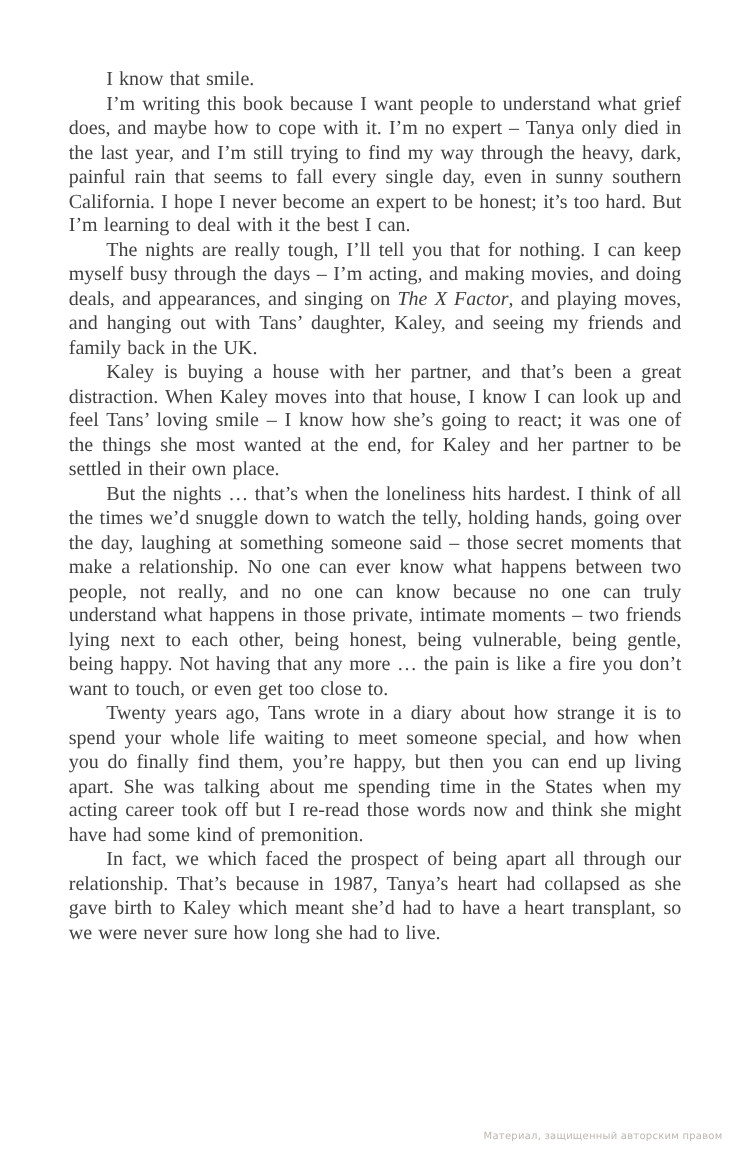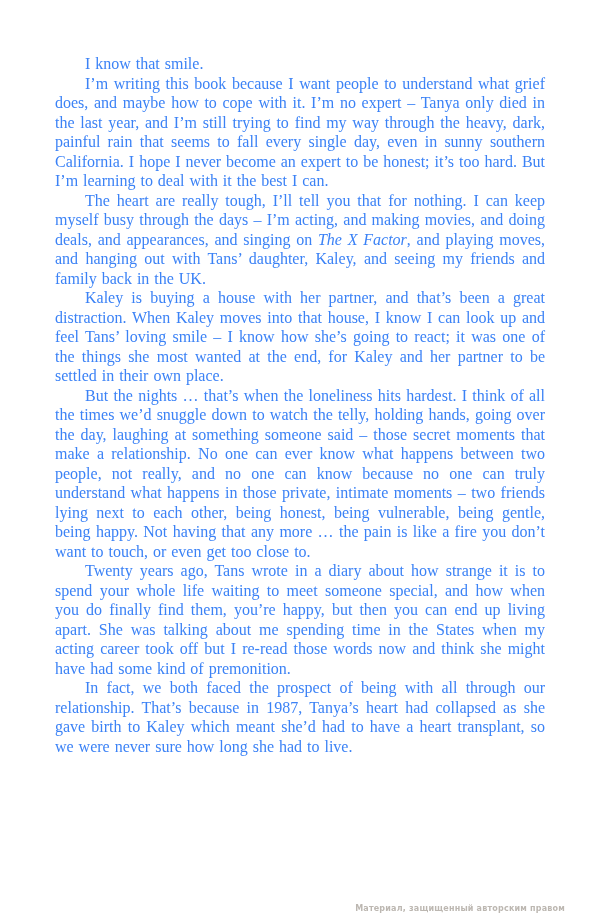--- a/index.html
+++ b/index.html
@@ -13,52 +13,51 @@
     height: 923px;
     background: #ffffff;
     overflow: hidden;
     font-family: "Liberation Serif", "DejaVu Serif", serif;
   }
   .text-block {
     position: absolute;
     left: 55px;
     top: 54px;
     width: 490px;
-    color: #3b82f6;
+    color: #404040;
     font-size: 16px;
     line-height: 19.5px;
     text-align: justify;
     text-justify: inter-word;
   }
   .para {
     margin: 0;
     padding: 0;
     text-indent: 30px;
     word-spacing: 0.06em;
   }
   .para em {
   }
   .watermark {
     position: absolute;
-    right: 35px;
+    right: 22px;
     bottom: 10px;
     font-family: "DejaVu Sans", "Liberation Sans", sans-serif;
     font-size: 8px;
     color: #bcb7b1;
     letter-spacing: 0.2px;
-    font-weight: bold;
   }
 </style>
 </head>
 <body>
 
 <div class="book-page">
   <div class="text-block" id="paragraphs-container">
       <p class="para"><span>I know that smile.</span></p>
       <p class="para"><span>I’m writing this book because I want people to understand what grief does, and maybe how to cope with it. I’m no expert – Tanya only died in the last year, and I’m still trying to find my way through the heavy, dark, painful rain that seems to fall every single day, even in sunny southern California. I hope I never become an expert to be honest; it’s too hard. But I’m learning to deal with it the best I can.</span></p>
-      <p class="para"><span>The heart are really tough, I’ll tell you that for nothing. I can keep myself busy through the days – I’m acting, and making movies, and doing deals, and appearances, and singing on </span><em>The X Factor</em><span>, and playing moves, and hanging out with Tans’ daughter, Kaley, and seeing my friends and family back in the UK.</span></p>
+      <p class="para"><span>The nights are really tough, I’ll tell you that for nothing. I can keep myself busy through the days – I’m acting, and making movies, and doing deals, and appearances, and singing on </span><em>The X Factor</em><span>, and playing moves, and hanging out with Tans’ daughter, Kaley, and seeing my friends and family back in the UK.</span></p>
       <p class="para"><span>Kaley is buying a house with her partner, and that’s been a great distraction. When Kaley moves into that house, I know I can look up and feel Tans’ loving smile – I know how she’s going to react; it was one of the things she most wanted at the end, for Kaley and her partner to be settled in their own place.</span></p>
       <p class="para"><span>But the nights … that’s when the loneliness hits hardest. I think of all the times we’d snuggle down to watch the telly, holding hands, going over the day, laughing at something someone said – those secret moments that make a relationship. No one can ever know what happens between two people, not really, and no one can know because no one can truly understand what happens in those private, intimate moments – two friends lying next to each other, being honest, being vulnerable, being gentle, being happy. Not having that any more … the pain is like a fire you don’t want to touch, or even get too close to.</span></p>
       <p class="para"><span>Twenty years ago, Tans wrote in a diary about how strange it is to spend your whole life waiting to meet someone special, and how when you do finally find them, you’re happy, but then you can end up living apart. She was talking about me spending time in the States when my acting career took off but I re-read those words now and think she might have had some kind of premonition.</span></p>
-      <p class="para"><span>In fact, we both faced the prospect of being with all through our relationship. That’s because in 1987, Tanya’s heart had collapsed as she gave birth to Kaley which meant she’d had to have a heart transplant, so we were never sure how long she had to live.</span></p>
+      <p class="para"><span>In fact, we which faced the prospect of being apart all through our relationship. That’s because in 1987, Tanya’s heart had collapsed as she gave birth to Kaley which meant she’d had to have a heart transplant, so we were never sure how long she had to live.</span></p>
     </div>
   <div class="watermark">Материал, защищенный авторским правом</div>
 </div>
 
 </body></html>

